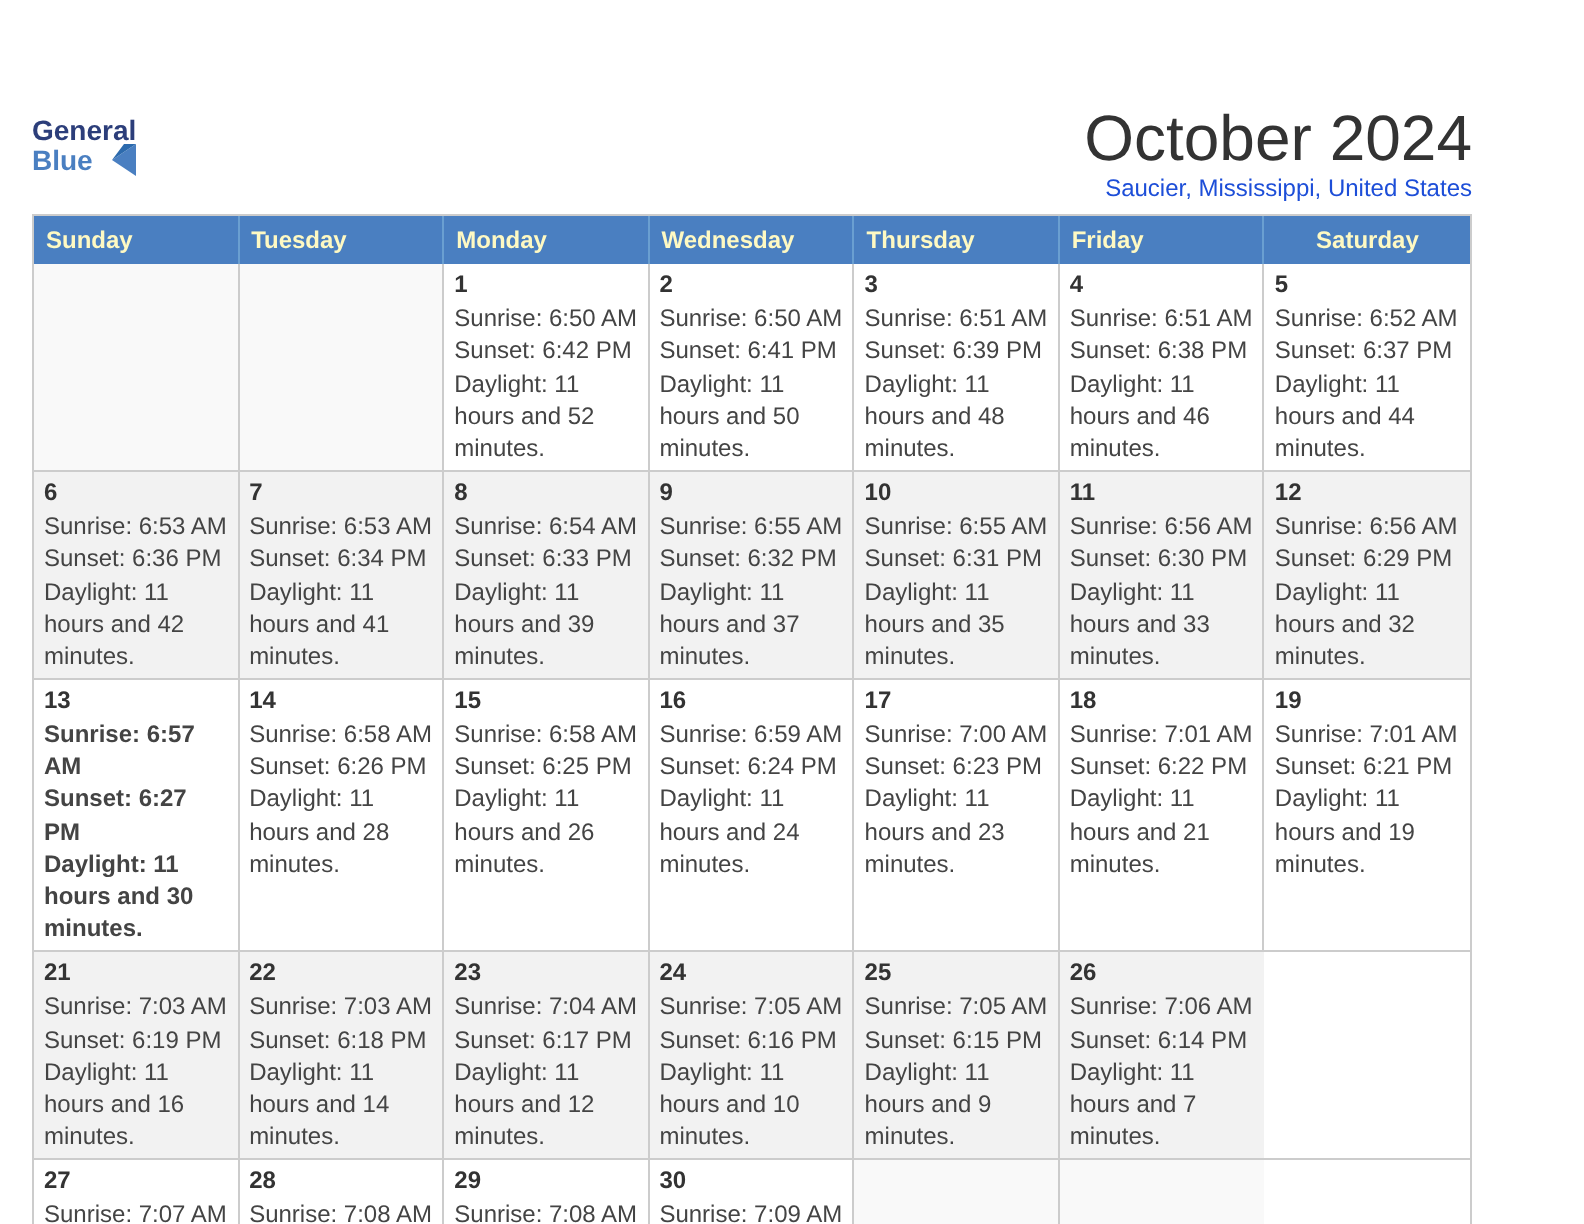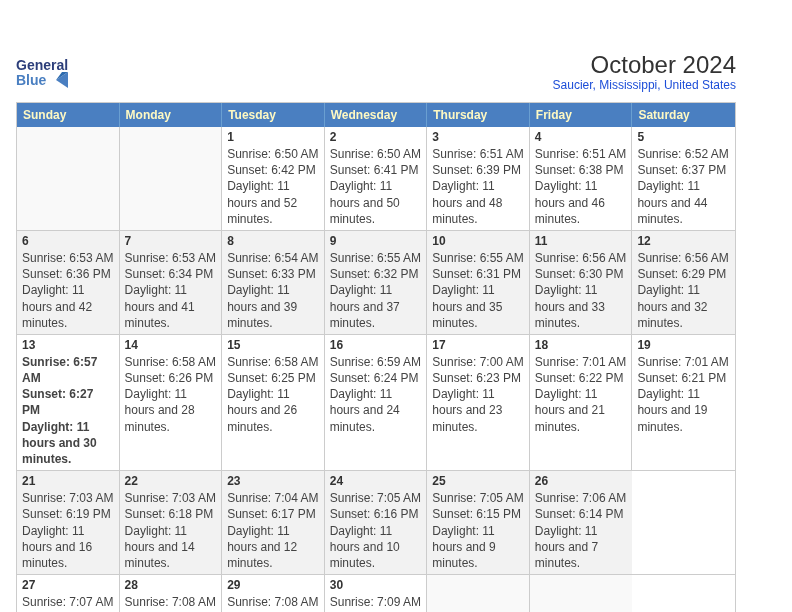--- a/index.html
+++ b/index.html
@@ -21,21 +21,21 @@
     .header {
       display: flex;
       justify-content: space-between;
       align-items: flex-start;
       margin-bottom: 6px;
     }
     .title-block {
       text-align: right;
     }
     .month-title {
-      font-size: 24px;
+      font-size: 32px;
       font-weight: 300;
       color: #333;
       line-height: 1.1;
     }
     .location {
       font-size: 12px;
       color: #1d4ed8;
     }
     .calendar {
       flex: 1;
@@ -48,21 +48,21 @@
       grid-template-columns: repeat(7, 1fr);
       background: #4a7fc1;
     }
     .cal-header-cell {
       color: #fef9c3;
       font-size: 12px;
       font-weight: bold;
       padding: 5px 6px;
       border-right: 1px solid #6a9fd1;
     }
-    .cal-header-cell:last-child { border-right: none; }
+    .cal-header-cell:last-child { border-right: none; text-align: center; }
     .cal-body {
       flex: 1;
       display: flex;
       flex-direction: column;
     }
     .cal-row {
       display: grid;
       grid-template-columns: repeat(7, 1fr);
       flex: 1;
       border-top: 1px solid #ccc;
@@ -114,22 +114,22 @@
     </div>
     <div class="title-block">
       <div class="month-title">October 2024</div>
       <div class="location">Saucier, Mississippi, United States</div>
     </div>
   </div>
 
   <div class="calendar">
     <div class="cal-header">
       <div class="cal-header-cell">Sunday</div>
+      <div class="cal-header-cell">Tuesday</div>
       <div class="cal-header-cell">Monday</div>
-      <div class="cal-header-cell">Tuesday</div>
       <div class="cal-header-cell">Wednesday</div>
       <div class="cal-header-cell">Thursday</div>
       <div class="cal-header-cell">Friday</div>
       <div class="cal-header-cell">Saturday</div>
     </div>
     <div class="cal-body" id="cal-body">
     <div class="cal-row">
           <div class="cal-cell empty"></div>
           <div class="cal-cell empty"></div>
           <div class="cal-cell">

